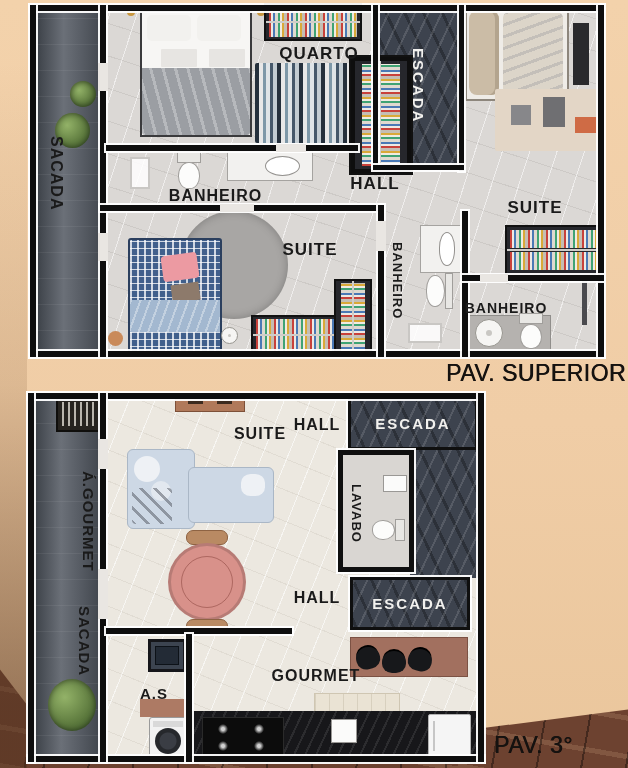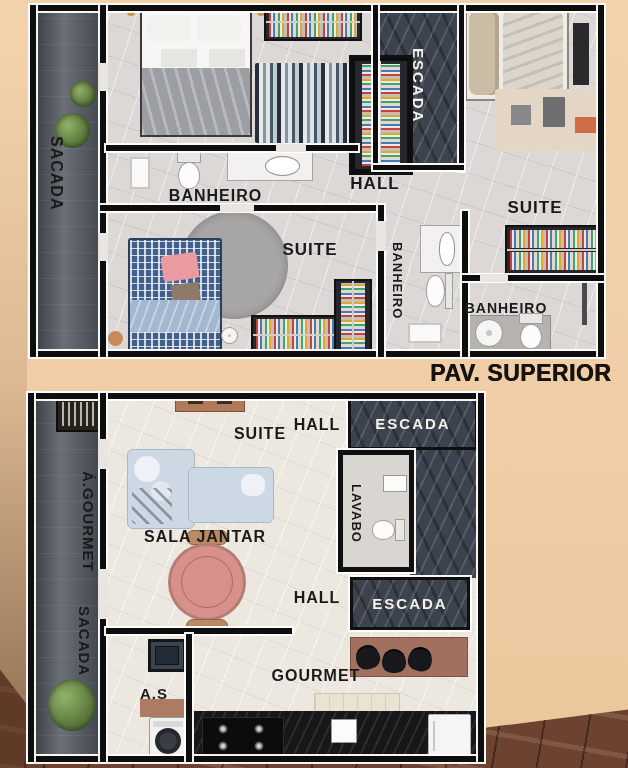--- a/index.html
+++ b/index.html
@@ -29,22 +29,22 @@
       repeating-linear-gradient(115deg,rgba(255,255,255,.13) 0 2px,rgba(255,255,255,0) 2px 12px),
       repeating-linear-gradient(245deg,rgba(0,0,0,.28) 0 3px,rgba(0,0,0,0) 3px 17px);
     display:flex;align-items:center;justify-content:center;}
   .wall{position:absolute;background:#0e0e0e;box-shadow:0 0 0 2px rgba(255,255,255,.95);}
   .gap{position:absolute;background:#e9e6e2;}
   
   .lbl{position:absolute;color:#1a1a1a;font-weight:700;letter-spacing:1px;
        text-align:center;line-height:1.05;white-space:nowrap;}
   .lbl-w{color:#f2f1ee;letter-spacing:2px;}
   .vlbl{writing-mode:vertical-rl;text-align:center;}
-  .caption{position:absolute;color:#151210;font-weight:700;font-size:23px;letter-spacing:.5px;
-           text-shadow:.6px 0 0 #151210;white-space:nowrap;}
+  .caption{position:absolute;color:#151210;font-weight:400;font-size:23px;letter-spacing:.5px;
+           text-shadow:.6px 0 0 #151210;white-space:nowrap;margin-left:16px;}
   
   .bedq{background:#f7f6f4;border:2px solid #3a3a3c;border-top:7px solid #2c2c2e;box-sizing:border-box;}
   .bedq::before{content:'';position:absolute;left:5px;top:3px;width:44px;height:26px;background:#f2f1ee;
     border-radius:5px;box-shadow:50px 0 0 #f2f1ee,10px 30px 0 -4px #e7e5e2,58px 30px 0 -4px #e7e5e2;}
   .bedq::after{content:'';position:absolute;left:0;top:56px;width:100%;height:67px;background:#9b9ea3;
     background-image:repeating-linear-gradient(75deg,rgba(255,255,255,.28) 0 3px,rgba(255,255,255,0) 3px 12px);
     border-radius:0 0 3px 3px;}
   .bedsr{background:#efece7;border:2px solid #8d867c;box-sizing:border-box;}
   .bedsr::before{content:'';position:absolute;left:2px;top:4px;width:30px;height:84px;background:#cbbca6;
     border-radius:8px;box-shadow:inset -4px 0 0 #b3a48e;}
@@ -209,20 +209,21 @@
     <div class="wall" style="left:432px;top:270px;width:142px;height:6px;"></div>
 
     <div class="gap" style="left:68px;top:58px;width:10px;height:28px;"></div>
     <div class="gap" style="left:68px;top:228px;width:10px;height:28px;"></div>
     <div class="gap" style="left:246px;top:139px;width:30px;height:8px;"></div>
     <div class="gap" style="left:190px;top:199px;width:34px;height:8px;"></div>
     <div class="gap" style="left:346px;top:216px;width:10px;height:30px;"></div>
     <div class="gap" style="left:450px;top:269px;width:28px;height:8px;"></div>
 
     <div class="lbl vlbl" style="left:10px;top:116px;width:24px;height:104px;font-size:16px;">SACADA</div>
+    <div class="lbl" style="left:233px;top:40px;width:112px;font-size:17px;">QUARTO</div>
     <div class="lbl" style="left:128px;top:183px;width:115px;font-size:16px;">BANHEIRO</div>
     <div class="lbl" style="left:304px;top:170px;width:82px;font-size:17px;">HALL</div>
     <div class="lbl" style="left:466px;top:194px;width:78px;font-size:17px;">SUITE</div>
     <div class="lbl" style="left:241px;top:236px;width:78px;font-size:17px;">SUITE</div>
     <div class="lbl vlbl" style="left:354px;top:226px;width:20px;height:100px;font-size:13px;">BANHEIRO</div>
     <div class="lbl" style="left:426px;top:296px;width:100px;font-size:14px;">BANHEIRO</div>
   </div>
 
   <div class="caption" style="left:430px;top:360px;width:172px;text-align:right;">PAV. SUPERIOR</div>
 
@@ -274,20 +275,20 @@
     <div class="wall" style="left:78px;top:235px;width:186px;height:6px;"></div>
     <div class="wall" style="left:158px;top:241px;width:6px;height:128px;"></div>
 
     <div class="gap" style="left:70px;top:46px;width:10px;height:30px;"></div>
     <div class="gap" style="left:70px;top:176px;width:10px;height:50px;"></div>
 
     <div class="lbl vlbl" style="left:44px;top:52px;width:24px;height:152px;font-size:15px;">Á.GOURMET</div>
     <div class="lbl vlbl" style="left:40px;top:198px;width:24px;height:100px;font-size:15px;">SACADA</div>
     <div class="lbl" style="left:203px;top:33px;width:58px;font-size:16px;">SUITE</div>
     <div class="lbl" style="left:260px;top:24px;width:58px;font-size:16px;">HALL</div>
-    <div class="lbl" style="left:116px;top:136px;width:122px;font-size:16px;">SALA JANTAR</div>
     <div class="lbl" style="left:260px;top:197px;width:58px;font-size:16px;">HALL</div>
     <div class="lbl" style="left:98px;top:293px;width:56px;font-size:15px;">A.S</div>
     <div class="lbl" style="left:238px;top:275px;width:100px;font-size:16px;">GOURMET</div>
   </div>
 
+  <div class="caption" style="left:478px;top:732px;width:110px;">PAV. 3°</div>
 
 </div>
 
 </body></html>

